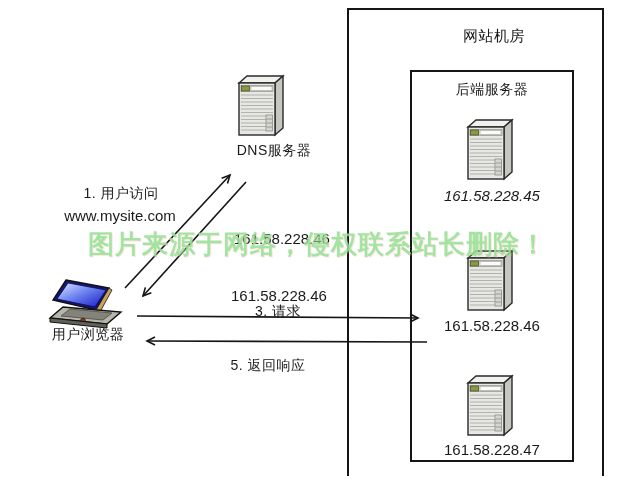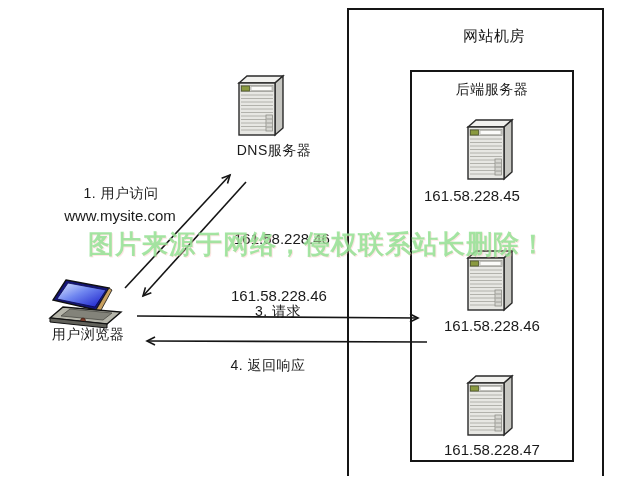--- a/index.html
+++ b/index.html
@@ -8,21 +8,21 @@
     font-family:"Liberation Sans","DejaVu Sans",sans-serif;color:#1a1a1a;
   }
   .box{position:absolute;border:2px solid #151515;background:transparent;}
   .box-outer{left:347px;top:8px;width:253px;height:484px;}
   .box-inner{left:410px;top:70px;width:160px;height:388px;}
   .lbl{position:absolute;white-space:nowrap;transform:translateX(-50%);line-height:1.15;}
   .zh{font-size:14px;letter-spacing:0.5px;}
   .num{font-size:15px;}
   .t-room{left:494px;top:27px;font-size:15px;}
   .t-backend{left:492px;top:81px;}
-  .t-ip1{left:472px;top:187px;}
+  .t-ip1{left:492px;top:187px;font-style:italic;}
   .t-ip2{left:492px;top:317px;}
   .t-ip3{left:492px;top:441px;}
   .t-dns{left:264px;top:142px;padding-left:20px;}
   .t-client{left:88px;top:326px;}
   .t-m1a{left:121px;top:185px;}
   .t-m1b{left:120px;top:207px;}
   .t-m2a{left:281px;top:212px;}
   .t-m2b{left:282px;top:230px;}
   .t-m3a{left:278px;top:267px;margin-top:36px;}
   .t-m3b{left:279px;top:287px;}
@@ -55,21 +55,21 @@
   <div class="lbl zh t-client">用户浏览器</div>
   <div class="lbl num t-ip1">161.58.228.45</div>
   <div class="lbl num t-ip2">161.58.228.46</div>
   <div class="lbl num t-ip3">161.58.228.47</div>
 
   <div class="lbl zh t-m1a">1. 用户访问</div>
   <div class="lbl num t-m1b">www.mysite.com</div>
   <div class="lbl num t-m2b">161.58.228.46</div>
   <div class="lbl zh t-m3a">3. 请求</div>
   <div class="lbl num t-m3b">161.58.228.46</div>
-  <div class="lbl zh t-m4a">4. 返回响应</div>
+  <div class="lbl zh t-m4a">5. 返回响应</div>
 
   <svg class="overlay" width="635" height="500" viewBox="0 0 635 500">
     <defs>
       <marker id="ah" markerWidth="12" markerHeight="12" refX="9" refY="5" orient="auto" markerUnits="userSpaceOnUse">
         <path d="M1,1 L9,5 L1,9" fill="none" stroke="#151515" stroke-width="1.6"></path>
       </marker>
       <linearGradient id="scr" x1="0" y1="0" x2="1" y2="1">
         <stop offset="0" stop-color="#dfe9ff"></stop>
         <stop offset="0.45" stop-color="#6f86f0"></stop>
         <stop offset="1" stop-color="#1518c8"></stop>

